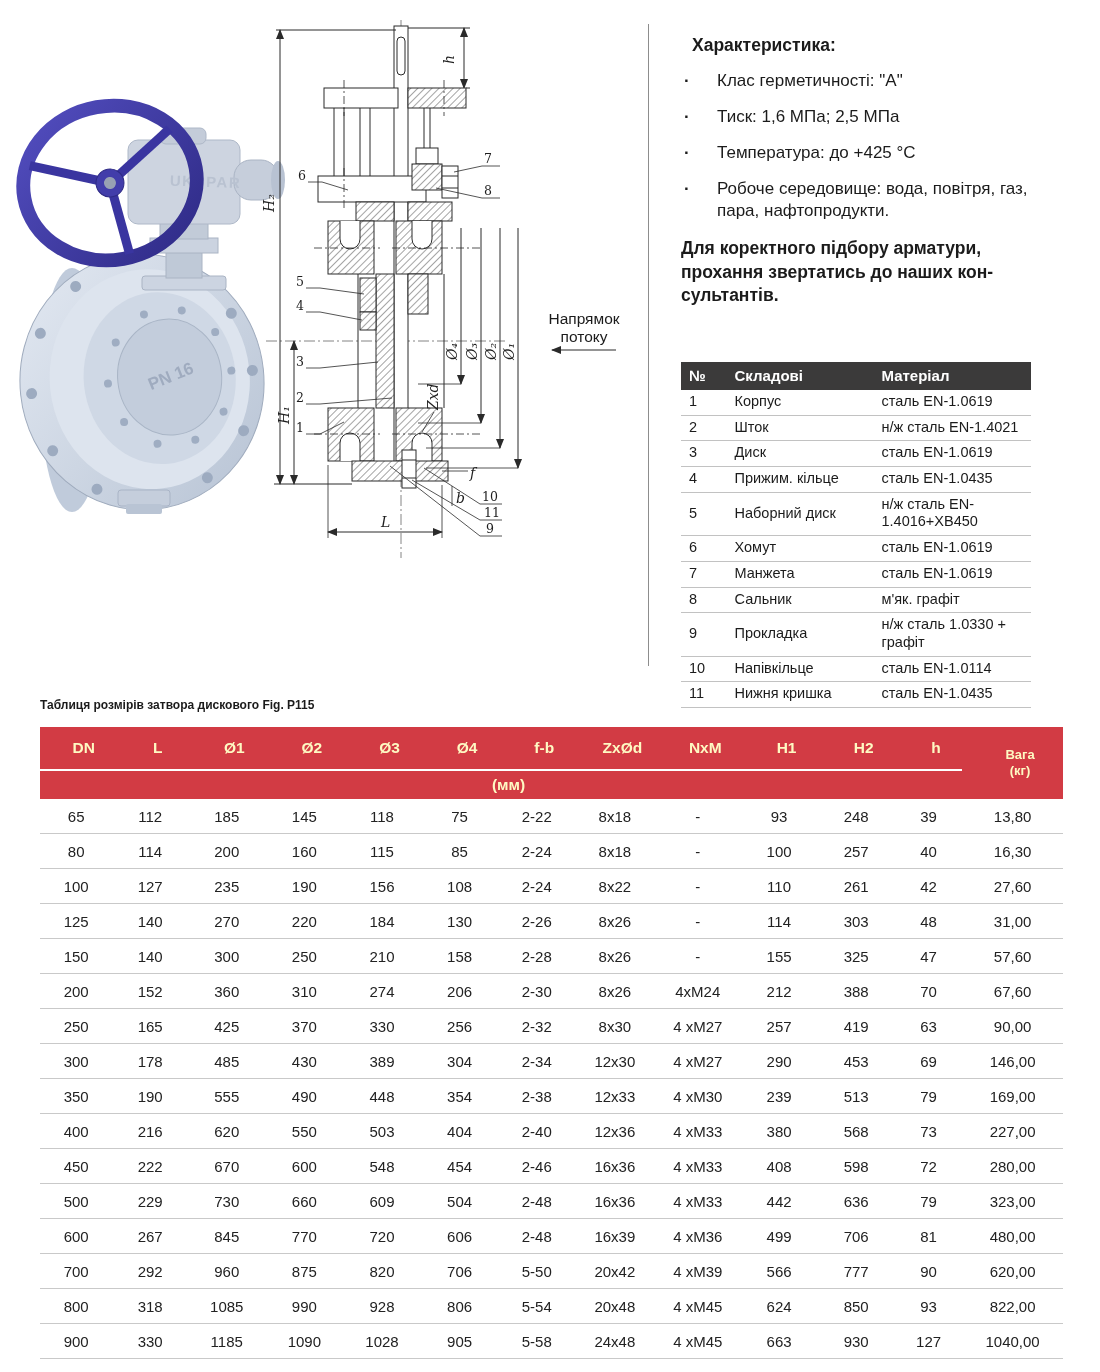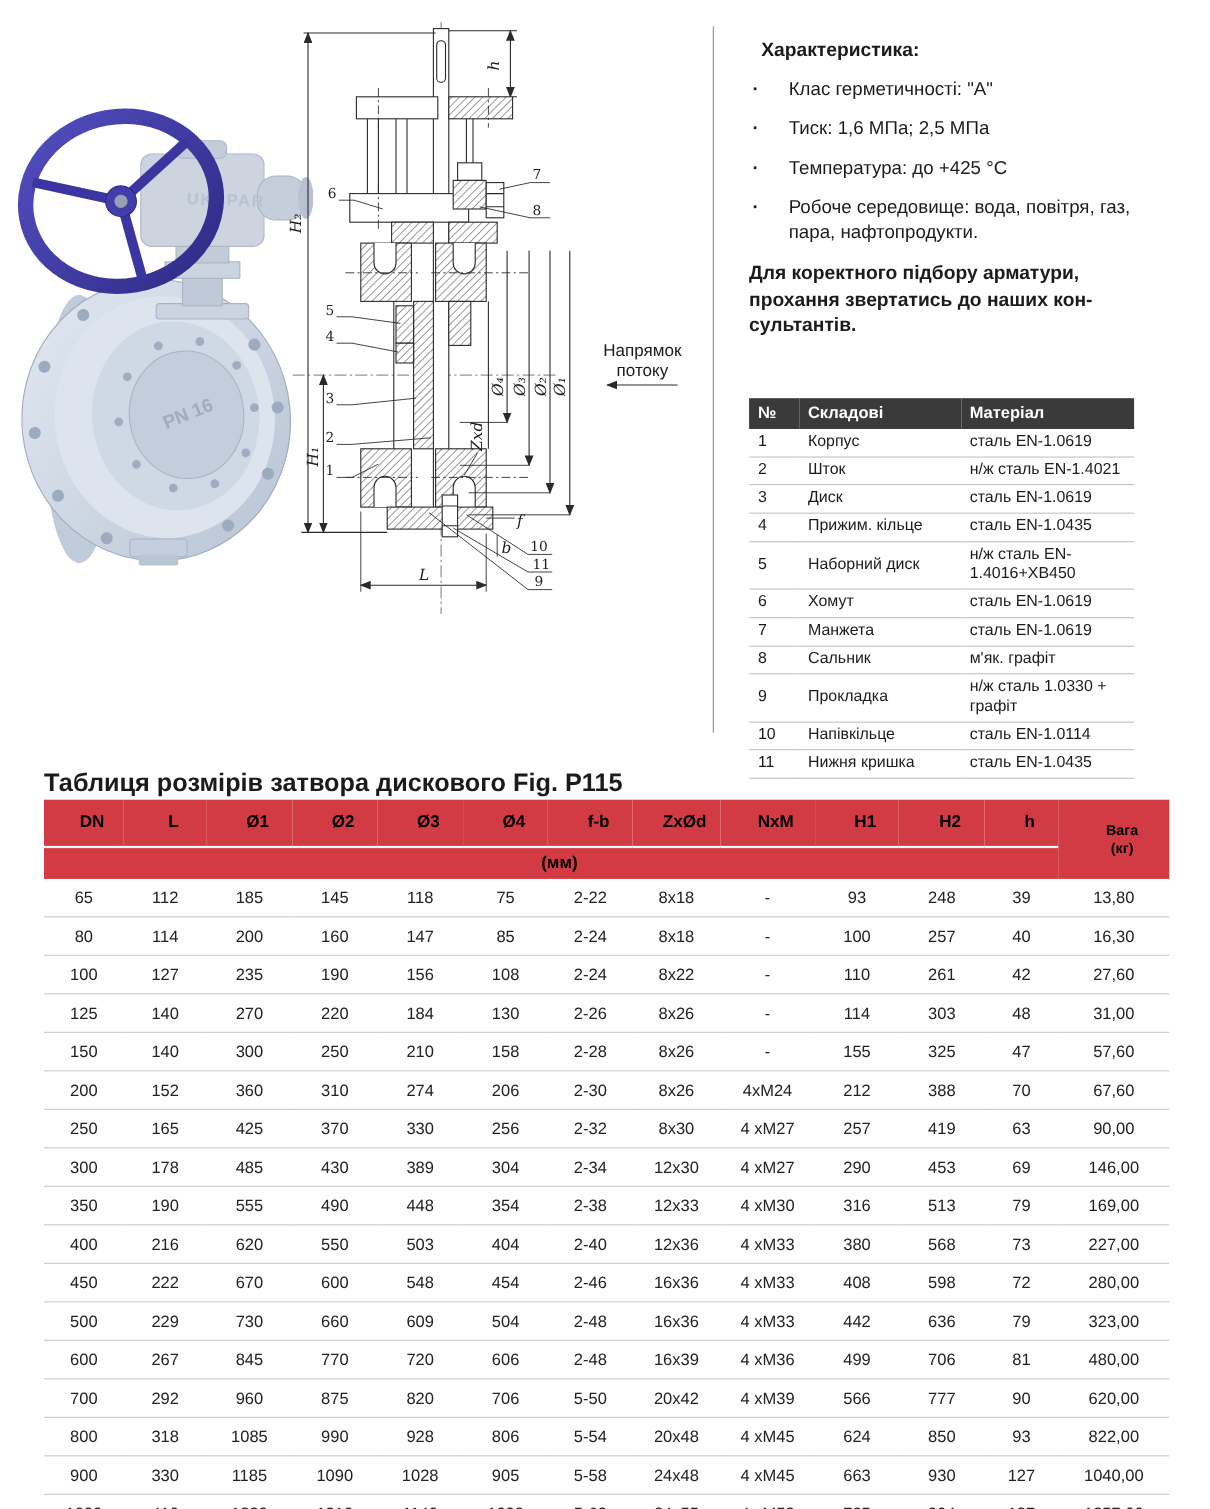--- a/index.html
+++ b/index.html
@@ -16,23 +16,23 @@
   ul.chars{list-style:none;margin:0;padding:0;font-size:17px;}
   ul.chars li{position:relative;padding-left:36px;margin:14px 0;line-height:1.3;}
   ul.chars li::before{content:"\00B7";position:absolute;left:3px;top:0;font-weight:bold;}
   .note{font-weight:bold;font-size:17.5px;line-height:1.33;margin:15px 0 0;}
 
   table{border-collapse:collapse;}
   .comp-table{position:absolute;left:681px;top:362px;width:350px;font-size:14.5px;table-layout:fixed;}
   .comp-table thead th{background:#3b3a3a;color:#fff;text-align:left;padding:5px 8px 6px;font-size:15px;}
   .comp-table tbody td{border-bottom:1px solid #c2c2c2;padding:3px 8px 4px;line-height:1.22;vertical-align:middle;}
 
-  .dim-title{position:absolute;left:40px;top:698px;font-size:23px;font-weight:bold;}
+  .dim-title{position:absolute;left:40px;top:698px;font-size:12px;font-weight:bold;}
   .dim-table{position:absolute;left:40px;top:727px;width:1023px;table-layout:fixed;text-align:center;font-size:15px;}
-  .dim-table thead th{background:#d23b44;color:#000000;font-weight:bold;font-size:15.5px;padding-left:16px;}
+  .dim-table thead th{background:#d23b44;color:#fef9c3;font-weight:bold;font-size:15.5px;padding-left:16px;}
   .dim-table .hrow1 th{height:40px;border-bottom:2px solid #fff;}
   .dim-table .hrow1 th.wth{border-bottom:none;line-height:1.2;font-size:13px;}
   .dim-table .hrow2 th{height:26px;font-weight:bold;}
   .dim-table tbody td{height:32px;border-bottom:1px solid #c9c9c9;color:#222;}
 
   .dtxt{font-family:"DejaVu Serif",serif;font-style:italic;font-size:14px;fill:#1e1e1e;}
   .ctxt{font-family:"DejaVu Serif",serif;font-size:12.5px;fill:#1e1e1e;}
   .flowtxt{font-family:"Liberation Sans",sans-serif;font-size:15.5px;fill:#1b1b1b;}
   .pntxt{font-family:"Liberation Sans",sans-serif;font-weight:bold;}
 </style>
@@ -403,21 +403,21 @@
           <td>93</td>
           <td>248</td>
           <td>39</td>
           <td>13,80</td>
         </tr>
         <tr>
           <td>80</td>
           <td>114</td>
           <td>200</td>
           <td>160</td>
-          <td>147</td>
+          <td>115</td>
           <td>85</td>
           <td>2-24</td>
           <td>8x18</td>
           <td>-</td>
           <td>100</td>
           <td>257</td>
           <td>40</td>
           <td>16,30</td>
         </tr>
         <tr>
@@ -513,21 +513,21 @@
         <tr>
           <td>350</td>
           <td>190</td>
           <td>555</td>
           <td>490</td>
           <td>448</td>
           <td>354</td>
           <td>2-38</td>
           <td>12x33</td>
           <td>4 xM30</td>
-          <td>316</td>
+          <td>239</td>
           <td>513</td>
           <td>79</td>
           <td>169,00</td>
         </tr>
         <tr>
           <td>400</td>
           <td>216</td>
           <td>620</td>
           <td>550</td>
           <td>503</td>

